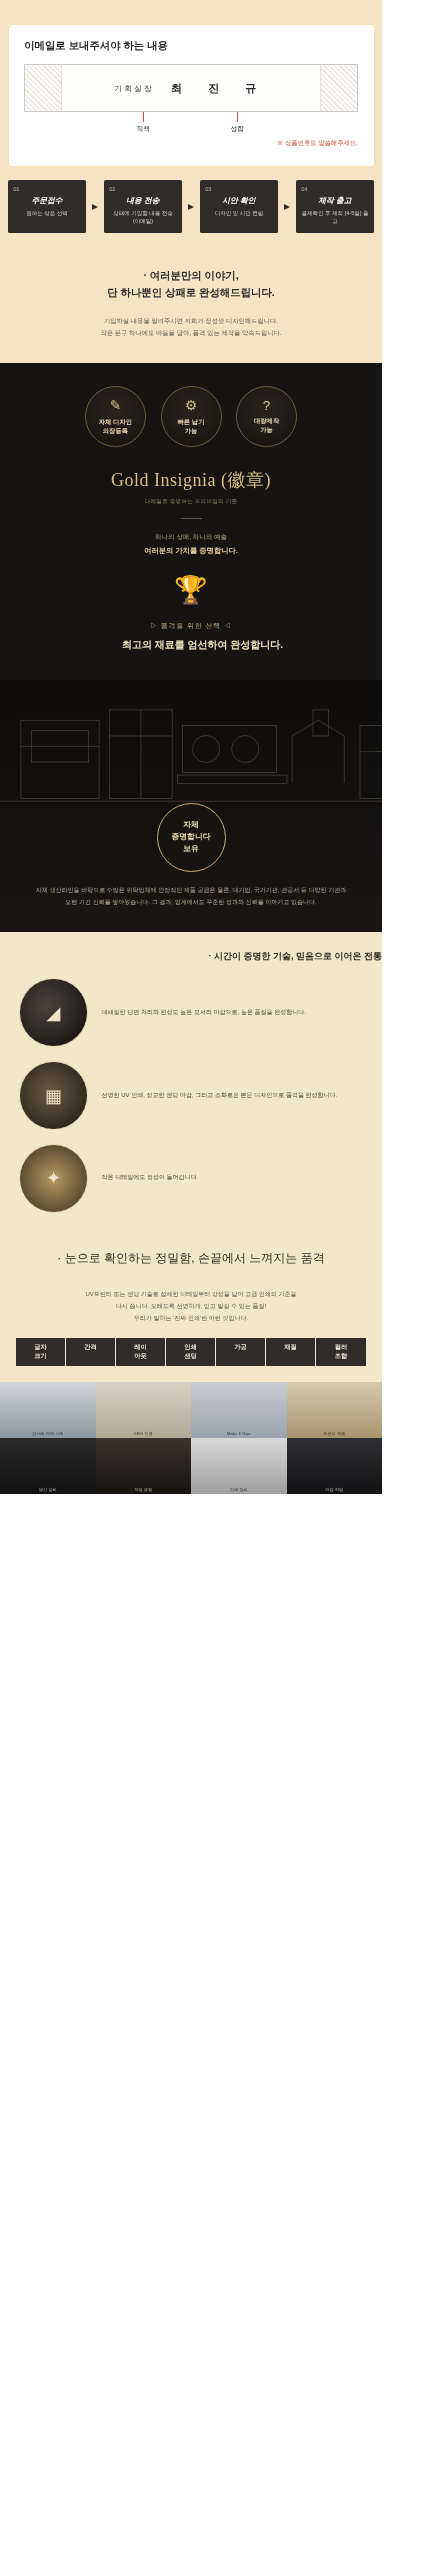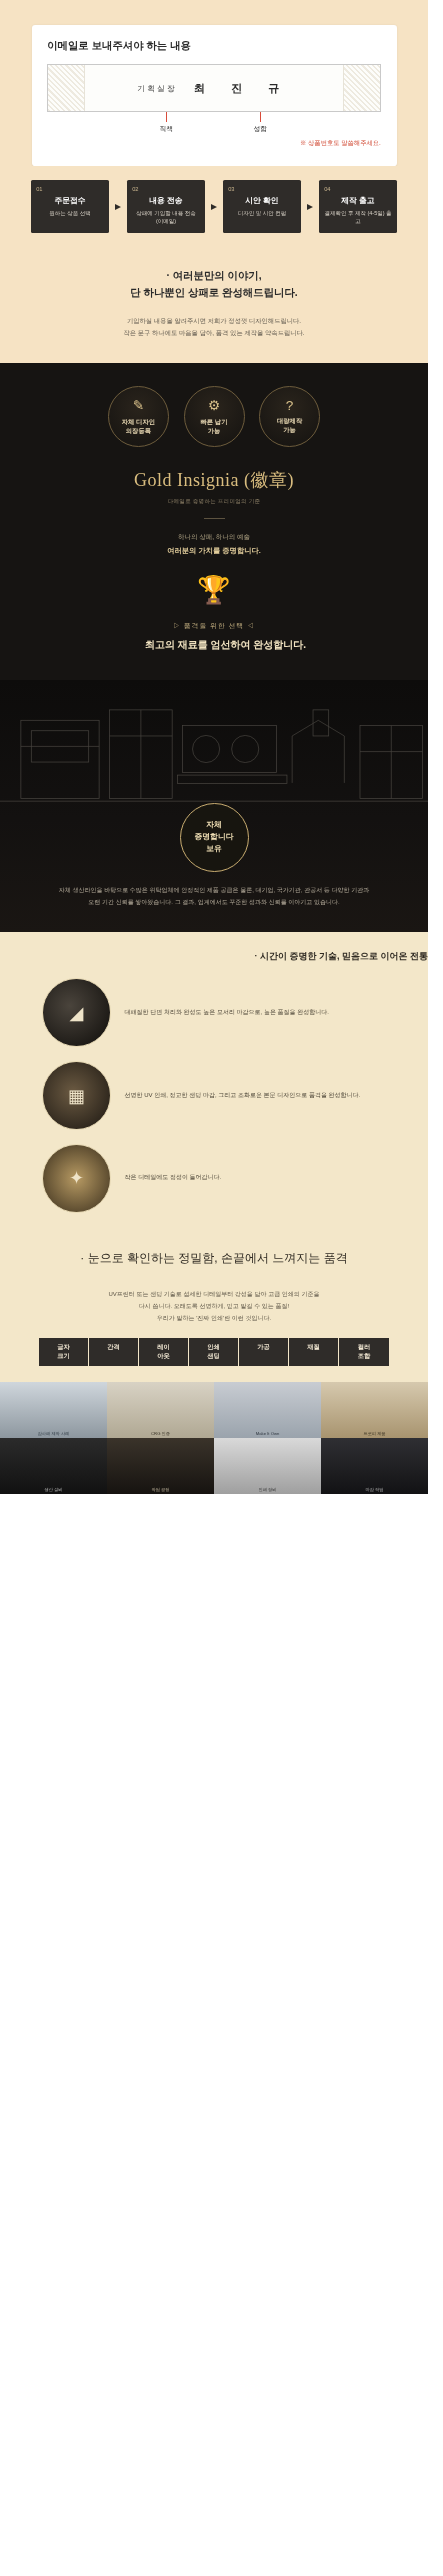--- a/index.html
+++ b/index.html
@@ -2,21 +2,21 @@
 <html style="font-size:8.3px"><head>
 <meta charset="utf-8">
 <style>
   * { box-sizing: border-box; margin: 0; padding: 0; }
   body {
     width: 444px;
     font-family: "Liberation Sans", sans-serif;
     background: #ffffff;
     color: #333;
   }
-  .page { width: 428px; overflow: hidden; }
+  .page { width: 382px; overflow: hidden; }
 
   
   .sec-email {
     background: #f6e3c4;
     padding: 25px 0 0 0;
   }
   .email-card {
     width: 365px;
     margin: 0 auto;
     background: #ffffff;
@@ -81,21 +81,21 @@
   }
   .step {
     width: 78px;
     background: #2f2c29;
     color: #fff;
     padding: 6.3px 5.2px 7.3px 5.2px;
     text-align: center;
     border-radius: 1.6px;
   }
   .step .num { font-size: 5.7px; color: #c8b48d; text-align: left; margin-bottom: 3.1px; }
-  .step .t { font-size: 7.8px; font-weight: bold; margin-bottom: 3.7px; }
+  .step .t { font-size: 7.8px; font-weight: bold; margin-bottom: 3.7px; font-style: italic; }
   .step .d { font-size: 5.5px; line-height: 1.45; color: #d9d2c7; }
   .step-arrow {
     width: 18px; display: flex; align-items: center; justify-content: center;
     color: #2f2c29; font-size: 7.8px;
   }
 
   
   .sec-story {
     background: #f6e3c4;
     padding: 18px 0 24px 0;

